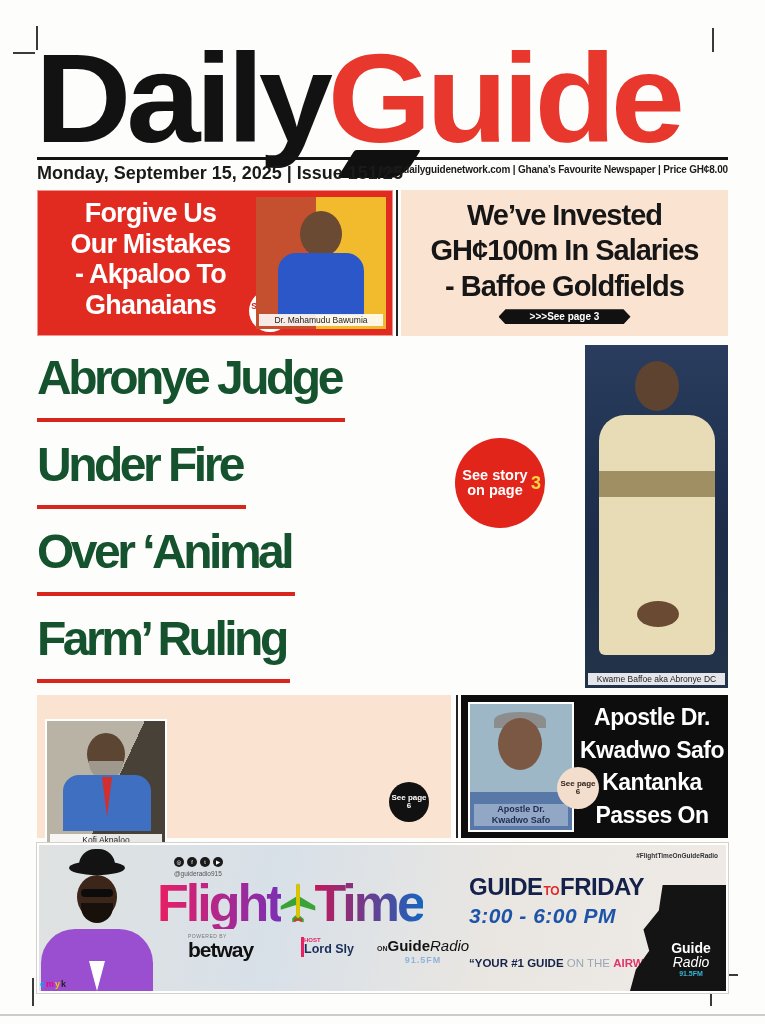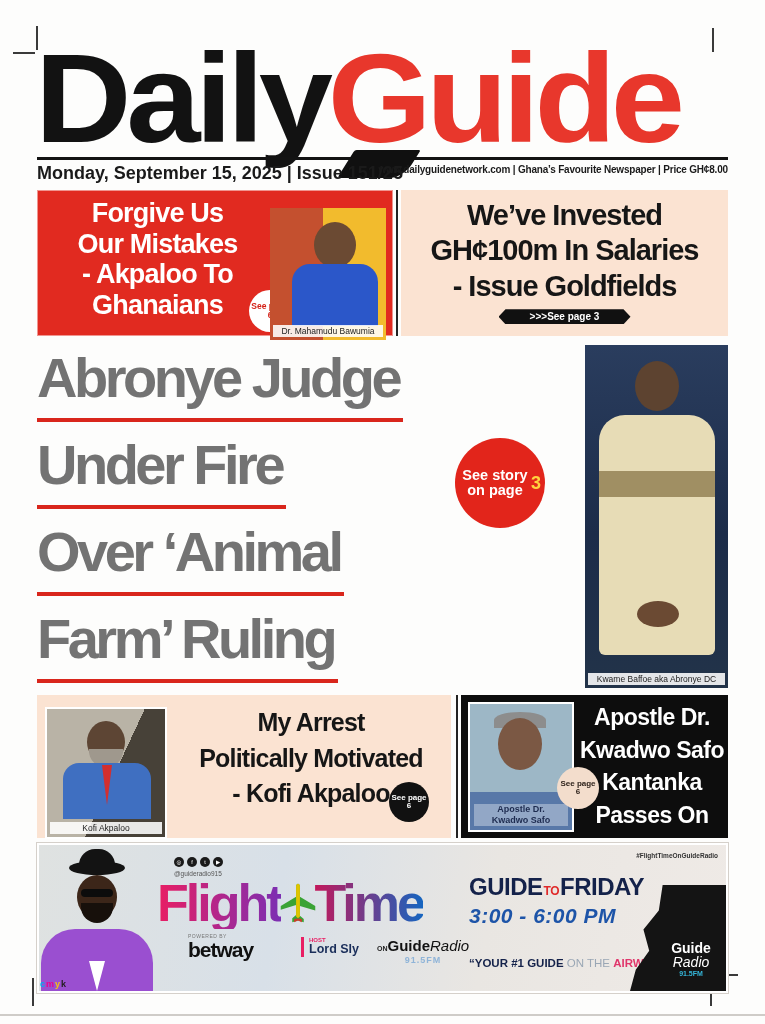--- a/index.html
+++ b/index.html
@@ -41,21 +41,21 @@
   }
   .red-headline{flex:1;padding:8px 0 0 8px;color:#fff;font-weight:bold;
     font-size:27px;line-height:1.13;letter-spacing:-0.8px;text-align:center;}
   .badge{border-radius:50%;display:flex;align-items:center;justify-content:center;
     text-align:center;font-weight:bold;line-height:1.05;}
   .badge-bawumia{position:absolute;left:212px;top:100px;width:38px;height:38px;
     background:#fff;color:#d41f15;font-size:8.5px;padding:2px;}
   .photo{position:relative;overflow:hidden;}
   .photo-caption{position:absolute;bottom:3px;left:3px;right:3px;background:rgba(255,255,255,.88);
     color:#222;font-size:8.5px;padding:1px 2px;text-align:center;font-weight:normal;}
-  .photo-bawumia{width:116px;height:132px;margin:18px 7px 7px 0;
+  .photo-bawumia{width:130px;height:132px;margin:7px 7px 7px 0;
     background:linear-gradient(90deg,#c4502f 0 46%,#f2bb2d 46% 100%);}
   .head{position:absolute;border-radius:50%;}
   .bawumia-head{left:44px;top:14px;width:42px;height:46px;background:#6b4a33;}
   .bawumia-shirt{position:absolute;left:22px;top:56px;width:86px;height:62px;background:#2b57c9;border-radius:18px 18px 0 0;}
   .divider-v{position:absolute;width:2px;background:#222;}
   .div1{left:396px;top:190px;height:146px;}
   .box-peach-top{
     position:absolute;left:401px;top:190px;width:327px;height:146px;background:#fbe3d2;
     text-align:center;padding-top:8px;box-sizing:border-box;
   }
@@ -63,36 +63,36 @@
   .ribbon{
     margin:5px auto 0;width:132px;height:15px;background:#111;color:#fff;
     font-size:10px;font-weight:bold;line-height:15px;text-align:center;
     clip-path:polygon(0 50%,7px 0,calc(100% - 7px) 0,100% 50%,calc(100% - 7px) 100%,7px 100%);
   }
 
   
   .lead-headline{position:absolute;left:37px;top:338px;width:560px;}
   .lead-line{display:block;height:87px;}
   .lead-line span{
-    display:inline-block;font-size:56px;font-weight:bold;color:#737373;
+    display:inline-block;font-size:48px;font-weight:bold;color:#14532d;
     letter-spacing:-3.5px;line-height:80px;border-bottom:4px solid #d9261c;padding-right:4px;
   }
   .badge-lead{position:absolute;left:455px;top:438px;width:82px;height:82px;
     background:#e2251b;color:#fff;font-size:14.5px;flex-direction:row;padding:4px;}
   .badge-lead .pg{color:#ffd23f;font-size:18px;line-height:1;}
   .photo-abronye{position:absolute;left:585px;top:345px;width:143px;height:343px;
     background:linear-gradient(180deg,#2a3d5e 0%,#1c2c49 55%,#223349 100%);}
   .abronye-head{left:50px;top:16px;width:44px;height:50px;background:#5d4330;}
   .abronye-shirt{position:absolute;left:14px;top:70px;width:116px;height:240px;background:#e7dcb6;border-radius:26px 26px 6px 6px;}
   .abronye-band{position:absolute;left:14px;top:126px;width:116px;height:26px;background:#a08f63;}
   .abronye-hands{position:absolute;left:52px;top:256px;width:42px;height:26px;background:#6b4a33;border-radius:50%;}
 
   
   .box-peach-bot{position:absolute;left:37px;top:695px;width:414px;height:143px;background:#fbe3d2;}
-  .photo-akpaloo{position:absolute;left:8px;top:12px;width:118px;height:128px;border:2px solid #fff;
+  .photo-akpaloo{position:absolute;left:8px;top:24px;width:118px;height:128px;border:2px solid #fff;
     background:linear-gradient(115deg,#b9b3a6 0 55%,#474138 55% 100%);}
   .akpaloo-head{left:40px;top:12px;width:38px;height:42px;background:#5d4534;}
   .akpaloo-beard{position:absolute;left:42px;top:40px;width:34px;height:18px;background:#9f988d;border-radius:0 0 16px 16px;}
   .akpaloo-suit{position:absolute;left:16px;top:54px;width:88px;height:56px;background:#3f6fc1;border-radius:16px 16px 0 0;}
   .akpaloo-tie{position:absolute;left:55px;top:56px;width:10px;height:40px;background:#d32f2f;clip-path:polygon(0 0,100% 0,50% 100%);}
   .akpaloo-headline{position:absolute;left:140px;top:10px;width:268px;text-align:center;
     font-size:25px;font-weight:bold;color:#161616;letter-spacing:-0.8px;line-height:1.42;}
   .badge-akpaloo{position:absolute;left:352px;top:87px;width:36px;height:36px;
     background:#111;color:#fff;font-size:8px;padding:2px;}
   .div2{left:456px;top:695px;height:143px;}
@@ -125,21 +125,21 @@
   .handle{position:absolute;left:135px;top:25px;font-size:6.5px;color:#555;}
   .ft-logo{position:absolute;left:118px;top:32px;display:flex;align-items:center;}
   .ft-word{font-size:52px;font-weight:bold;letter-spacing:-3px;line-height:1;
     -webkit-background-clip:text;background-clip:text;color:transparent;}
   .ft-flight{background-image:linear-gradient(90deg,#e91e63,#7b2fb3);}
   .ft-time{background-image:linear-gradient(90deg,#c2185b,#1565c0);}
   .ft-plane{margin:0 -6px;}
   .sponsor{position:absolute;left:135px;top:88px;margin-left:14px;}
   .sponsor-label{font-size:5px;color:#777;letter-spacing:.5px;}
   .sponsor-name{font-size:21px;font-weight:bold;color:#101010;letter-spacing:-1px;line-height:1;}
-  .host{position:absolute;left:262px;top:92px;border-left:3px solid #e91e63;padding-left:5px;}
+  .host{position:absolute;left:262px;top:92px;border-left:3px solid #e91e63;}
   .host-label{font-size:6px;color:#e91e63;font-weight:bold;}
   .host-name{font-size:12.5px;font-weight:bold;color:#1a2e5a;line-height:1.1;}
   .station{position:absolute;left:338px;top:92px;text-align:center;}
   .station-on{font-size:7px;color:#222;font-weight:bold;}
   .station-guide{font-size:15px;font-weight:bold;color:#111;}
   .station-radio{font-size:15px;font-style:italic;color:#111;}
   .station-freq{font-size:9px;color:#8fb4d8;font-weight:bold;letter-spacing:1px;}
   .sched{position:absolute;left:430px;top:28px;}
   .sched-days{font-size:24px;font-weight:bold;color:#14224a;letter-spacing:-0.5px;}
   .sched-to{font-size:12px;color:#e02a2a;font-weight:bold;padding:0 1px;}
@@ -190,21 +190,21 @@
       <div class="photo-caption">Dr. Mahamudu Bawumia</div>
     </div>
   </div>
 
   <div class="divider-v div1"></div>
 
   <div class="box-peach-top">
     <div class="peach-headline">
       <span>We’ve Invested</span><br>
       <span>GH¢100m In Salaries</span><br>
-      <span>- Issue Goldfields</span>
+      <span>- Baffoe Goldfields</span>
     </div>
     <div class="ribbon">&gt;&gt;&gt;See page 3</div>
   </div>
 
   <div class="lead-headline">
     <span class="lead-line"><span>Abronye Judge</span></span>
     <span class="lead-line"><span>Under Fire</span></span>
     <span class="lead-line"><span>Over ‘Animal</span></span>
     <span class="lead-line"><span>Farm’ Ruling</span></span>
   </div>
@@ -220,25 +220,20 @@
     <div class="photo-caption">Kwame Baffoe aka  Abronye DC</div>
   </div>
 
   <div class="box-peach-bot">
     <div class="photo photo-akpaloo">
       <div class="head akpaloo-head"></div>
       <div class="akpaloo-beard"></div>
       <div class="akpaloo-suit"></div>
       <div class="akpaloo-tie"></div>
       <div class="photo-caption">Kofi Akpaloo</div>
-    </div>
-    <div class="akpaloo-headline">
-      <span>My Arrest</span><br>
-      <span>Politically Motivated</span><br>
-      <span>- Kofi Akpaloo</span>
     </div>
     <div class="badge badge-akpaloo">See page 6</div>
   </div>
 
   <div class="divider-v div2"></div>
 
   <div class="box-black">
     <div class="photo photo-safo">
       <div class="safo-hair"></div>
       <div class="head safo-head"></div>

